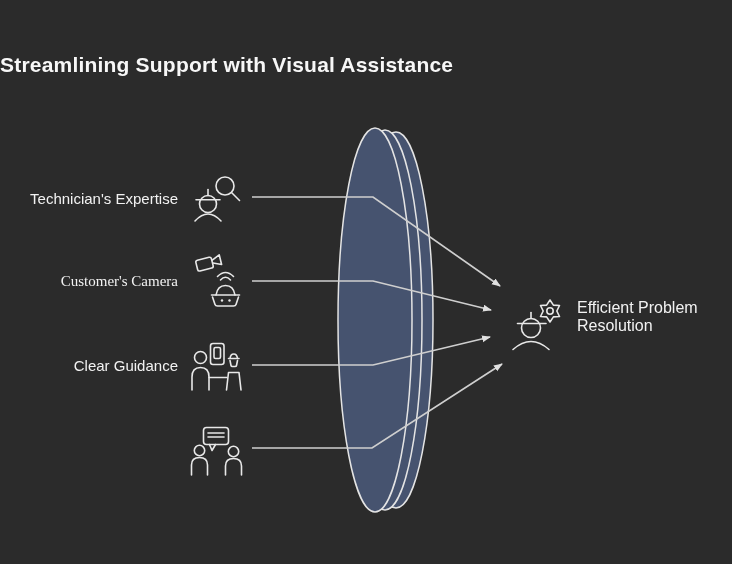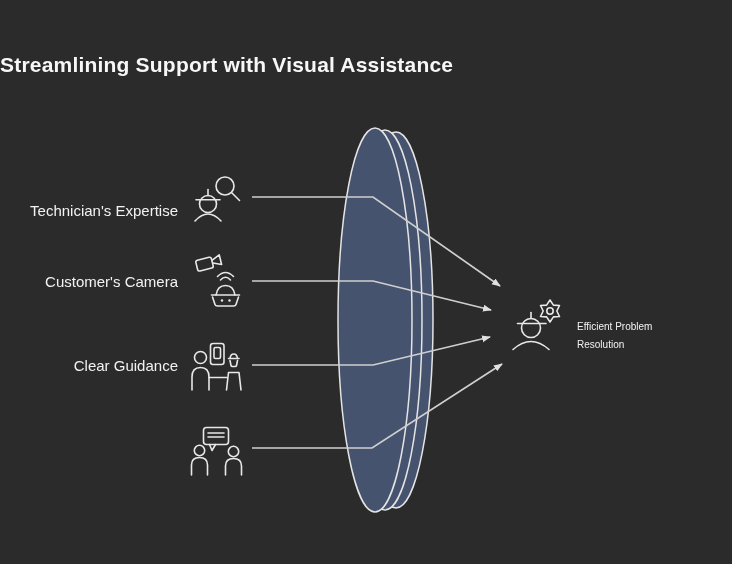--- a/index.html
+++ b/index.html
@@ -34,30 +34,30 @@
   }
   .input-label {
     position: absolute;
     right: 554px;
     transform: translateY(-50%);
     white-space: nowrap;
     text-align: right;
     color: #f2f2f2;
     font-size: 15px;
   }
-  .input-label-1 { top: 198px; margin-top: 12px; }
-  .input-label-2 { top: 281px; }
+  .input-label-1 { top: 198px; }
+  .input-label-2 { top: 281px; font-family: Liberation Serif, serif; }
   .input-label-3 { top: 365px; }
   .input-label-4 { top: 449px; }
   .output-label {
     position: absolute;
     left: 577px;
-    top: 318px;
+    top: 299px;
     color: #f2f2f2;
-    font-size: 10px;
+    font-size: 16px;
     line-height: 18px;
   }
   .output-label span { display: block; }
 </style>
 </head>
 <body>
 
 <div class="canvas">
 
   <svg class="diagram-svg" viewBox="0 0 732 564">

